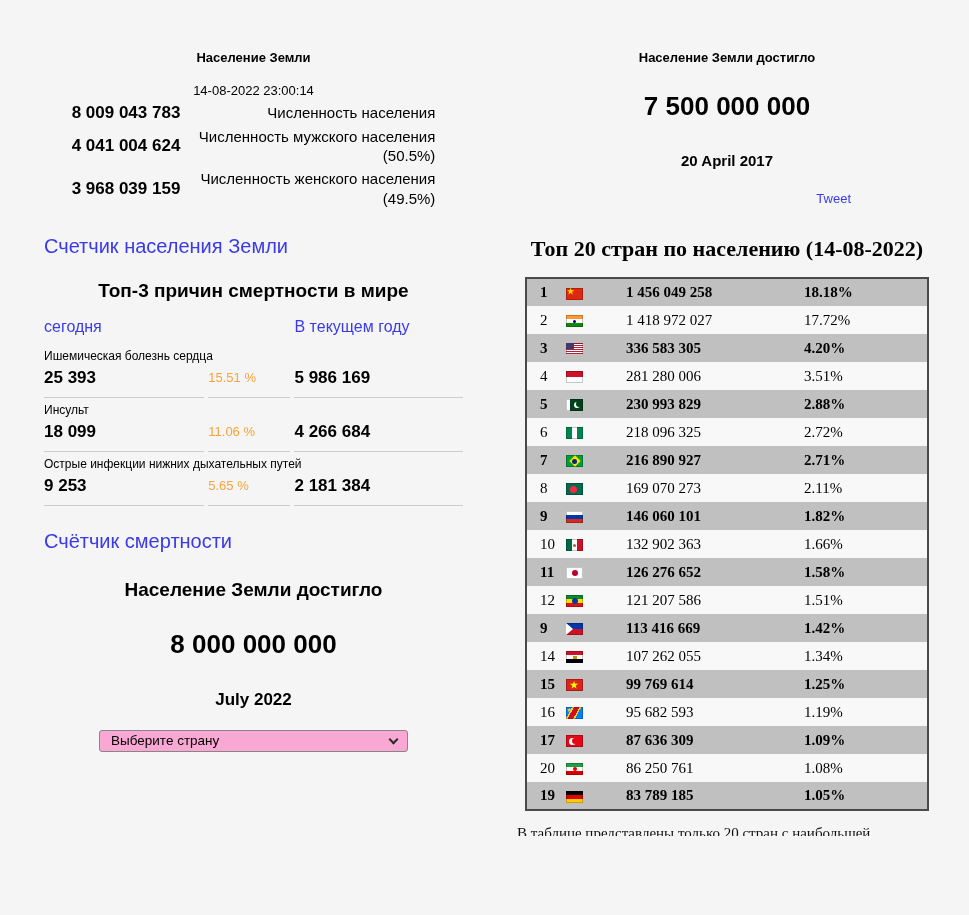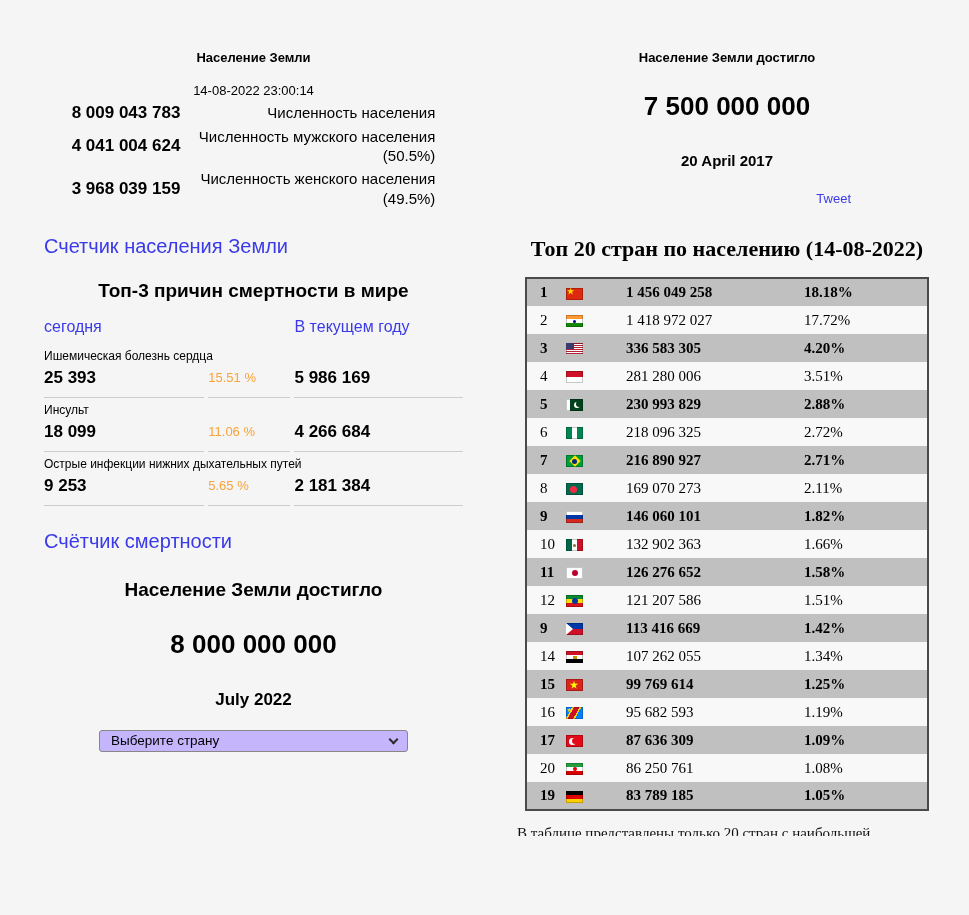--- a/index.html
+++ b/index.html
@@ -37,21 +37,21 @@
   .deaths .cause td{font-size:12px;padding:5px 0 3px;}
   .deaths .nums td{border-bottom:1px solid #ccc;padding:2px 0 9px;}
   .deaths .n{font-size:17px;font-weight:bold;}
   .deaths .p{font-size:13px;color:var(--orange);}
   .milestone-title{font-size:19px;font-weight:bold;text-align:center;margin:26px 0 0;}
   .milestone-value{font-size:26px;font-weight:bold;text-align:center;margin-top:28px;}
   .milestone-date{font-size:17px;font-weight:bold;text-align:center;margin-top:30px;}
   .select-wrap{position:relative;width:309px;margin:20px auto 0;}
   .select-wrap select{
     width:100%;height:22px;font-size:13.5px;font-family:inherit;color:#000;
-    padding:0 24px 0 11px;border:1px solid #878787;border-radius:3px;background:#c4b5fd;
+    padding:0 24px 0 11px;border:1px solid #878787;border-radius:3px;background:#f9a8d4;
     appearance:none;-webkit-appearance:none;-moz-appearance:none;
   }
   .select-wrap .chev{
     position:absolute;right:11px;top:6px;width:7px;height:7px;pointer-events:none;
     border-right:2px solid #2b2b2b;border-bottom:2px solid #2b2b2b;transform:rotate(45deg);
   }
 
   
   .big-number{font-size:26px;font-weight:bold;text-align:center;margin-top:26px;}
   .r-date{font-size:15px;font-weight:bold;text-align:center;margin-top:30px;}

